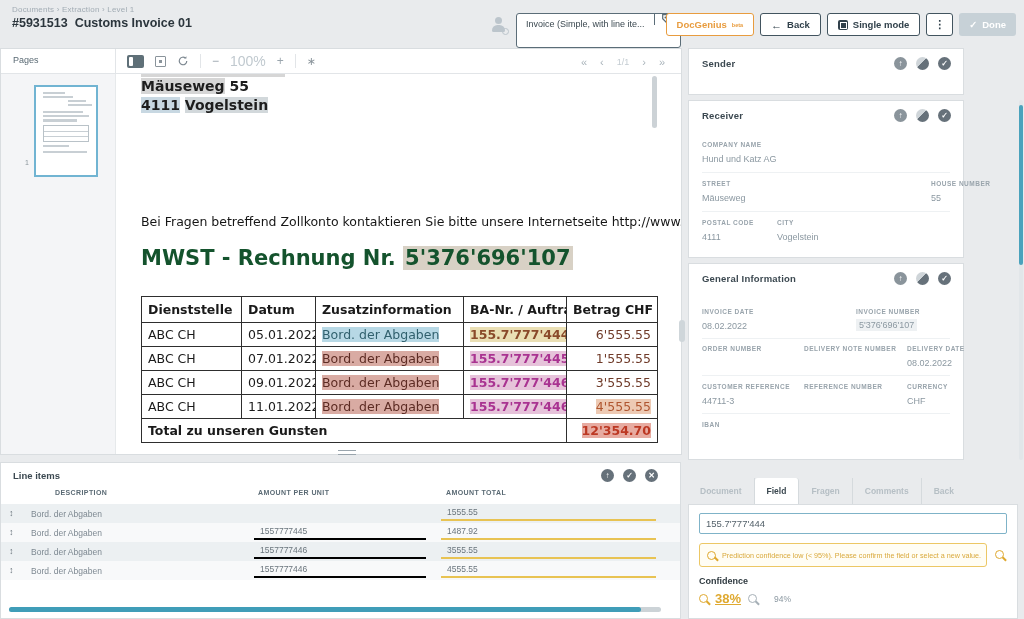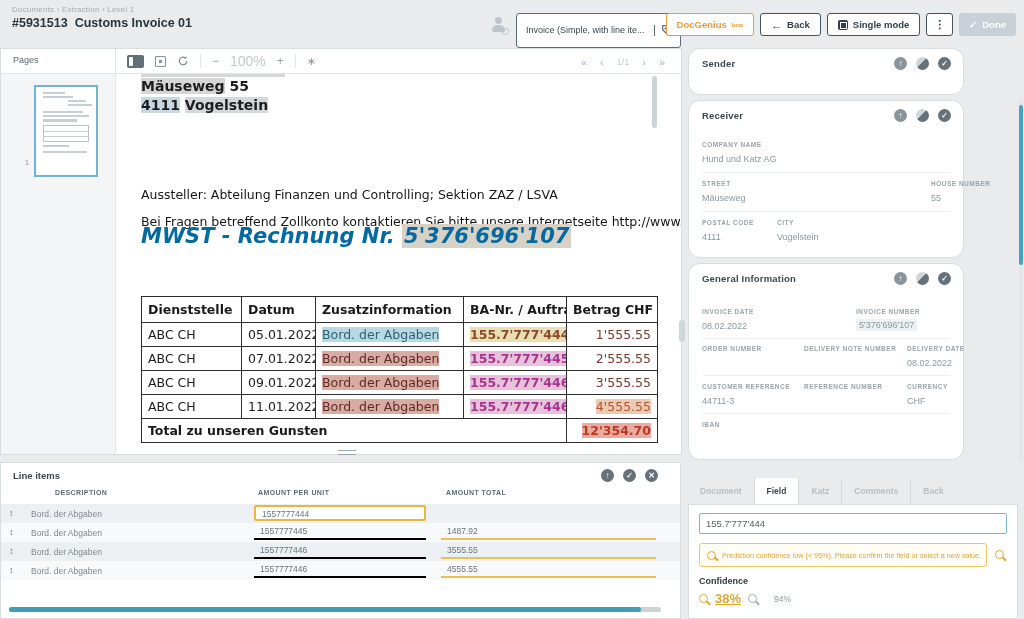--- a/index.html
+++ b/index.html
@@ -15,21 +15,21 @@
   
   .breadcrumb { left:12px; top:5px; font-size:8px; color:#a2acb4; letter-spacing:.2px; }
   .doc-title { left:12px; top:16px; font-size:12.5px; font-weight:bold; color:#2b353c; }
   .doc-title .tid { margin-right:7px; }
 
   .person { left:491px; top:17px; width:15px; height:15px; }
   .person::before { content:''; position:absolute; left:4px; top:0; width:7px; height:7px; border-radius:50%; background:#bcc5cc; }
   .person::after { content:''; position:absolute; left:1px; top:8px; width:13px; height:7px; border-radius:7px 7px 2px 2px; background:#bcc5cc; }
   .person .plus { position:absolute; right:-3px; bottom:-3px; width:7px; height:7px; border-radius:50%; background:#e9ebed; border:1.2px solid #bcc5cc; }
 
-  .layout-select { left:516px; top:13px; height:35px; display:flex; align-items:center; background:#fff; border:1px solid #5b6d78; border-radius:3px; }
+  .layout-select { left:516px; top:13px; height:35px; display:flex; align-items:flex-start; background:#fff; border:1px solid #5b6d78; border-radius:3px; }
   .layout-select .lbl { padding:0 9px; line-height:21px; font-size:9px; color:#3b4850; white-space:nowrap; }
   .layout-select .tag-seg { width:26px; border-left:1px solid #5b6d78; display:flex; align-items:center; justify-content:center; }
 
   .header-actions { right:8px; top:13px; display:flex; gap:6px; }
   .btn { height:23px; display:flex; align-items:center; gap:5px; padding:0 10px; background:#fff; border:1px solid #42545f; border-radius:3px; font-size:9.5px; font-weight:bold; color:#31414b; white-space:nowrap; }
   .btn sup { font-size:5.5px; }
   .btn-docgenius { border-color:#e89c3f; color:#e89c3f;justify-content:flex-end; }
   .btn-kebab { padding:0 7px; font-size:11px; }
   .btn-done { background:#c7d1d7; border:none; color:#fff; }
   .arrow { font-size:11px; }
@@ -59,21 +59,21 @@
   .t-table::before { content:''; position:absolute; left:0; right:0; top:5px; height:1px; background:#c8cfd4; }
   .t-table::after { content:''; position:absolute; left:0; right:0; top:10px; height:1px; background:#c8cfd4; }
   .thumb-num { position:absolute; left:24px; top:85px; font-size:7px; color:#8a949b; }
 
   .doc-canvas { position:absolute; left:115px; top:25px; right:0; bottom:0; background:#fff; overflow:hidden; font-family:"DejaVu Sans", sans-serif; }
   .addr { left:25px; font-size:14px; font-weight:bold; color:#1d1d1d; white-space:nowrap; }
   .hl-gray { background:#d6d6d6; }
   .hl-gray2 { background:#d2d8db; }
   .hl-bluegray { background:#c8d8e2; }
   .doc-line { left:25px; font-size:12.5px; color:#161616; white-space:nowrap; }
-  .doc-heading { left:25px; top:150px; font-size:21px; font-weight:bold; color:#0369a1; white-space:nowrap;font-style:italic; }
+  .doc-heading { left:25px; top:172px; font-size:21px; font-weight:bold; color:#14532d; white-space:nowrap; }
   .hl-tan { background:#d8d1c5; padding:0 2px; }
 
   .invoice-table { left:25px; top:222px; width:516px; border-collapse:collapse; table-layout:fixed; font-size:12.5px; color:#1a1a1a; }
   .invoice-table th, .invoice-table td { border:1px solid #2e2e2e; padding:4px 6px; text-align:left; white-space:nowrap; overflow:hidden; }
   .invoice-table th { font-weight:bold; padding:5px 6px; }
   .invoice-table .num { text-align:right; }
   .invoice-table td.betrag { color:#6f3a28; }
   .invoice-table tfoot td { font-weight:bold; }
   .hl-blue    { background:#b7d8e5; color:#31616e; }
   .hl-pink    { background:#d9aba3; color:#5d2c24; }
@@ -103,21 +103,21 @@
   .li-row.even { background:#f8f9fa; }
   .li-drag { position:absolute; left:8px; top:4px; font-size:9px; color:#6a757d; }
   .li-desc { position:absolute; left:30px; top:5px; font-size:8.5px; color:#7d8891; }
   .li-amount { position:absolute; left:253px; top:1px; width:172px; height:16px; line-height:14px; padding:0 6px; font-size:8.5px; color:#6a757d; border-bottom:2px solid #000000; }
   .li-amount.selected { border:2px solid #e5b93f; background:#fff; border-radius:2px; }
   .li-total { position:absolute; left:440px; top:1px; width:215px; height:16px; line-height:14px; padding:0 6px; font-size:8.5px; color:#6a757d; border-bottom:2px solid #e8c353; }
   .li-scroll-track { position:absolute; left:8px; bottom:6px; width:652px; height:5px; background:#ccd3d7; border-radius:3px; }
   .li-scroll-thumb { position:absolute; left:0; top:0; width:632px; height:5px; background:#3f9db8; border-radius:3px; }
 
   
-  .card { position:absolute; left:688px; width:276px; background:#fff; border:1px solid #d9dde0; border-radius:12px;padding-left:6px; }
+  .card { position:absolute; left:688px; width:276px; background:#fff; border:1px solid #d9dde0; border-radius:0;padding-left:6px; }
   .card-sender   { top:48px;  height:47px; }
   .card-receiver { top:100px; height:158px; }
   .card-general  { top:263px; height:197px; }
   .card-title { position:absolute; left:13px; top:9px; font-size:9.5px; font-weight:bold; color:#3b4850; letter-spacing:.2px; }
   .card-icons { position:absolute; right:12px; top:8px; display:flex; gap:9px; }
   .f-label { position:absolute; font-size:6.5px; font-weight:bold; letter-spacing:.5px; color:#99a4ac; white-space:nowrap; }
   .f-value { position:absolute; font-size:9px; color:#8b98a1; white-space:nowrap; }
   .f-div { position:absolute; left:13px; right:13px; height:1px; background:#eef1f3; }
   .val-hl { background:#eef1f3; padding:1px 3px; }
 
@@ -227,21 +227,20 @@
       <div class="t-line" style="width:44px;margin-top:4px"></div>
     </div>
     <div class="thumb-num">1</div>
   </div>
 
   <div class="doc-canvas">
     <div class="abs addr" style="top:-13px"><span class="hl-gray">Hund und Katz AG</span></div>
     <div class="abs addr" style="top:4px"><span class="hl-gray">Mäuseweg</span><span> 55</span></div>
     <div class="abs addr" style="top:23px"><span class="hl-bluegray">4111</span> <span class="hl-gray2">Vogelstein</span></div>
 
-    <div class="abs doc-line" style="top:113px">Aussteller: Abteilung Finanzen und Controlling; Sektion ZAZ / LSVA</div>
     <div class="abs doc-line" style="top:140px">Bei Fragen betreffend Zollkonto kontaktieren Sie bitte unsere Internetseite http://www.zaz.admin.ch</div>
     <div class="abs doc-heading"><span>MWST - Rechnung Nr. </span><span class="hl-tan">5'376'696'107</span></div>
 
     <table class="abs invoice-table">
       <colgroup>
           <col style="width:100px">
           <col style="width:74px">
           <col style="width:148px">
           <col style="width:103px">
           <col style="width:91px">
@@ -254,28 +253,28 @@
           <th>BA-Nr. / Auftrag</th>
           <th class="num">Betrag CHF</th>
         </tr>
       </thead>
       <tbody>
           <tr>
             <td>ABC CH</td>
             <td>05.01.2022</td>
             <td><span class="hl-blue">Bord. der Abgaben</span></td>
             <td><span class="hl-cream">155.7'777'444</span></td>
-            <td class="num betrag">1'555.55</td>
+            <td class="num betrag">6'555.55</td>
           </tr>
           <tr>
             <td>ABC CH</td>
             <td>07.01.2022</td>
             <td><span class="hl-pink">Bord. der Abgaben</span></td>
             <td><span class="hl-magenta">155.7'777'445</span></td>
-            <td class="num betrag">2'555.55</td>
+            <td class="num betrag">1'555.55</td>
           </tr>
           <tr>
             <td>ABC CH</td>
             <td>09.01.2022</td>
             <td><span class="hl-pink">Bord. der Abgaben</span></td>
             <td><span class="hl-magenta">155.7'777'446</span></td>
             <td class="num betrag">3'555.55</td>
           </tr>
           <tr>
             <td>ABC CH</td>
@@ -309,21 +308,21 @@
   </div>
   <div class="li-cols">
     <span class="li-col-desc">DESCRIPTION</span>
     <span class="li-col-unit">AMOUNT PER UNIT</span>
     <span class="li-col-total">AMOUNT TOTAL</span>
   </div>
   <div class="li-rows">
       <div class="li-row odd">
         <span class="li-drag">↕</span>
         <span class="li-desc">Bord. der Abgaben</span>
-        <span class="li-amount selected">1557777444</span>
+        <span class="li-total">1555.55</span>
       </div>
       <div class="li-row even">
         <span class="li-drag">↕</span>
         <span class="li-desc">Bord. der Abgaben</span>
         <span class="li-amount">1557777445</span>
         <span class="li-total">1487.92</span>
       </div>
       <div class="li-row odd">
         <span class="li-drag">↕</span>
         <span class="li-desc">Bord. der Abgaben</span>
@@ -402,21 +401,21 @@
   <span class="f-value" style="left:13px;top:170px"></span>
 </div>
 
 <div class="abs rp-scroll">
     <div class="rp-thumb"></div>
   </div>
 
 <div class="abs tabs-row">
   <span class="tab">Document</span>
   <span class="tab active">Field</span>
-  <span class="tab">Katz</span>
+  <span class="tab">Fragen</span>
   <span class="tab">Comments</span>
   <span class="tab">Back</span>
 </div>
 <div class="abs tabs-body">
   <input class="field-input" value="155.7'777'444" style="">
   <div class="warn-box">
     <span class="mag"></span>
     <span class="warn-text">Prediction confidence low (&lt; 95%). Please confirm the field or select a new value.</span>
   </div>
   <span class="mag ext-mag"></span>

